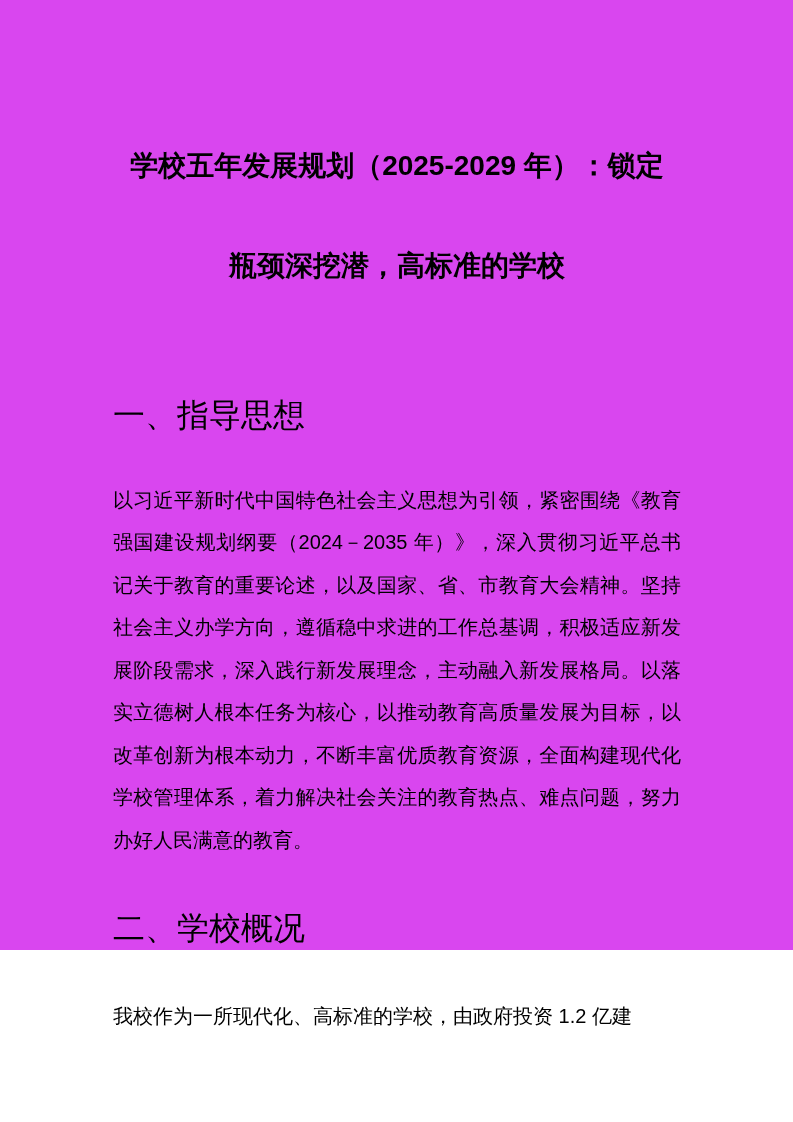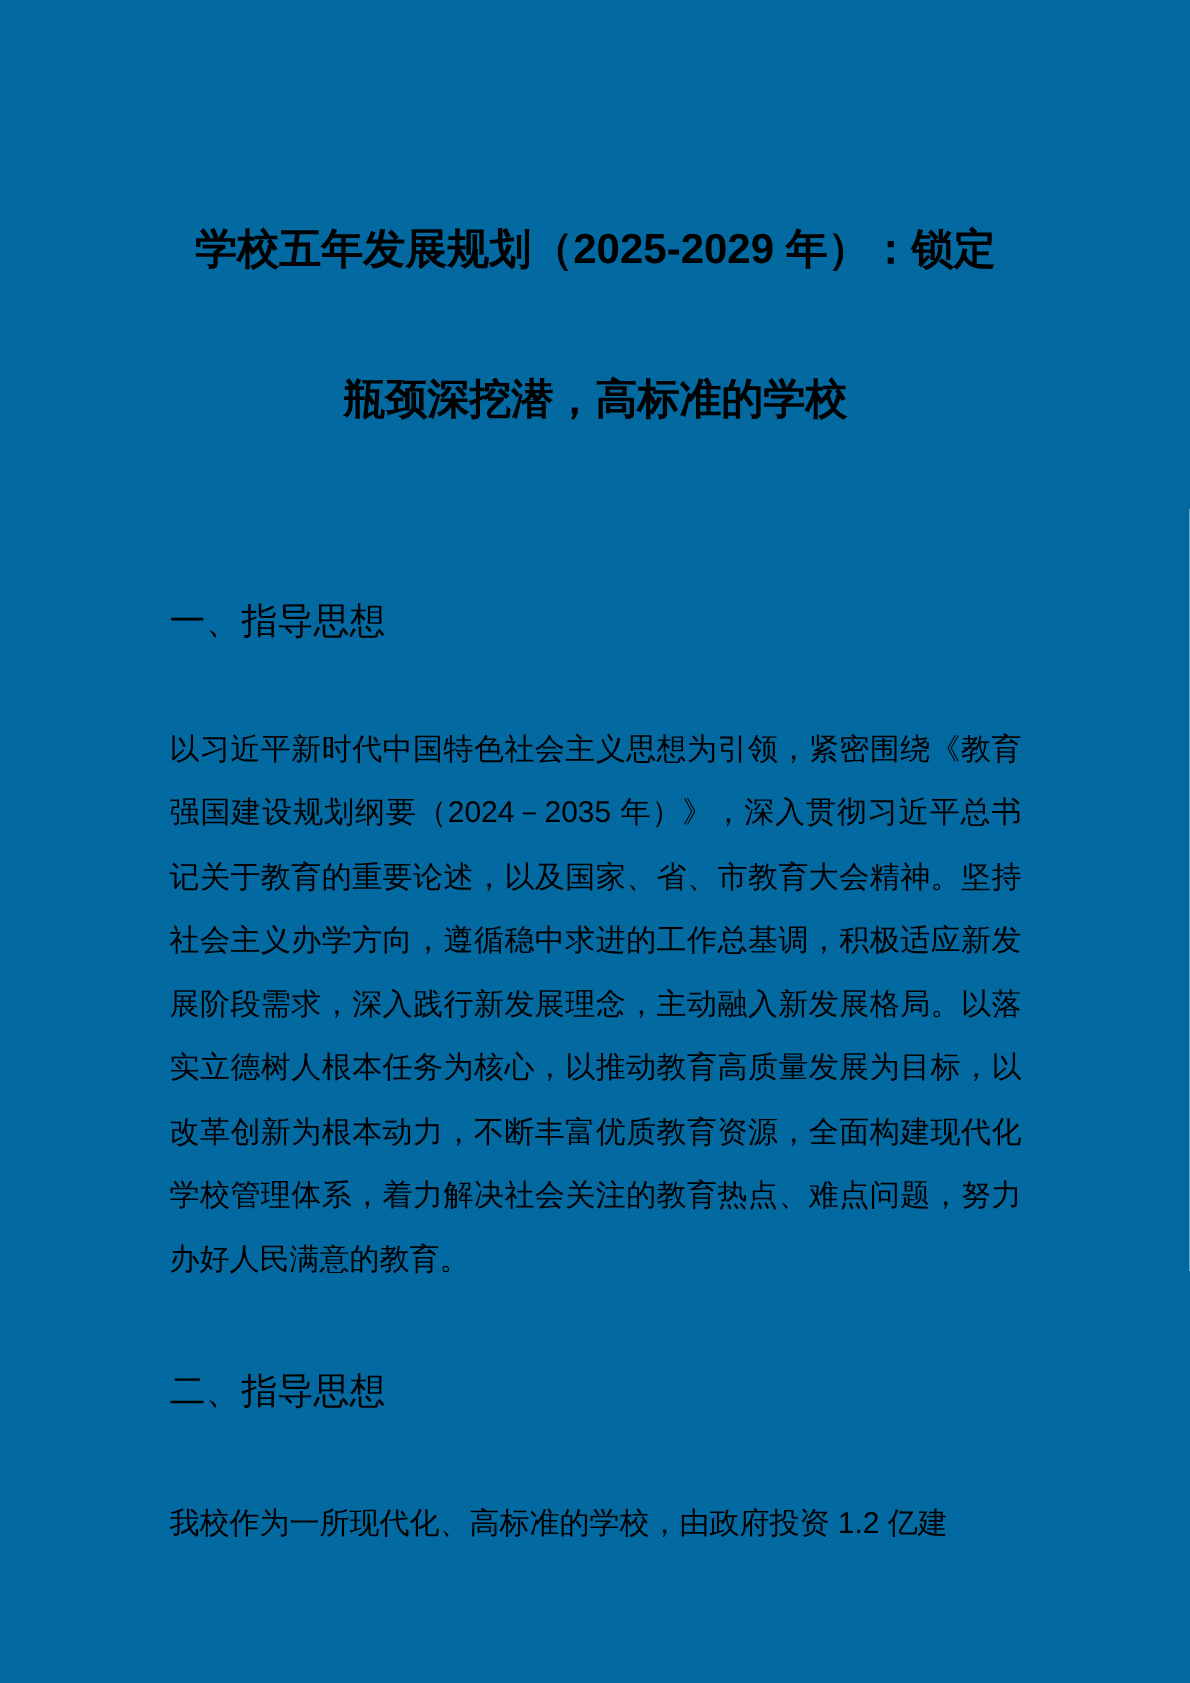--- a/index.html
+++ b/index.html
@@ -13,22 +13,22 @@
     background: #ffffff;
     font-family: "Liberation Sans", "DejaVu Sans", sans-serif;
     color: #000000;
     -webkit-font-smoothing: antialiased;
     overflow: hidden;
   }
 
   .page {
     position: relative;
     width: 793px;
-    height: 1122px;
-    background: #0369a1;
+    height: 950px;
+    background: #d946ef;
     box-sizing: border-box;
   }
 
   .doc-body {
     position: absolute;
     left: 113px;
     top: 0;
     width: 568px;
   }
 
@@ -47,21 +47,21 @@
     display: block;
   }
   .doc-title .title-line-1 {
     margin-top: 116px;
   }
 
   
   .section-heading {
     margin: 0;
     padding: 0;
-    font-size: 24px;
+    font-size: 32px;
     font-weight: normal;
     line-height: 42.5px;
     text-align: left;
     color: #000000;
   }
 
   
   .body-paragraph {
     margin: 0;
     padding: 0;
@@ -95,21 +95,21 @@
     <div class="gap-title-to-s1"></div>
 
     <h2 class="section-heading">一、指导思想</h2>
 
     <div class="gap-s1-to-p1"></div>
 
     <p class="body-paragraph">以习近平新时代中国特色社会主义思想为引领，紧密围绕《教育强国建设规划纲要（2024－2035 年）》，深入贯彻习近平总书记关于教育的重要论述，以及国家、省、市教育大会精神。坚持社会主义办学方向，遵循稳中求进的工作总基调，积极适应新发展阶段需求，深入践行新发展理念，主动融入新发展格局。以落实立德树人根本任务为核心，以推动教育高质量发展为目标，以改革创新为根本动力，不断丰富优质教育资源，全面构建现代化学校管理体系，着力解决社会关注的教育热点、难点问题，努力办好人民满意的教育。</p>
 
     <div class="gap-p1-to-s2"></div>
 
-    <h2 class="section-heading">二、指导思想</h2>
+    <h2 class="section-heading">二、学校概况</h2>
 
     <div class="gap-s2-to-p2"></div>
 
     <p class="body-paragraph">我校作为一所现代化、高标准的学校，由政府投资 1.2 亿建</p>
 
   </div>
 
 </div>
 
 </body></html>

